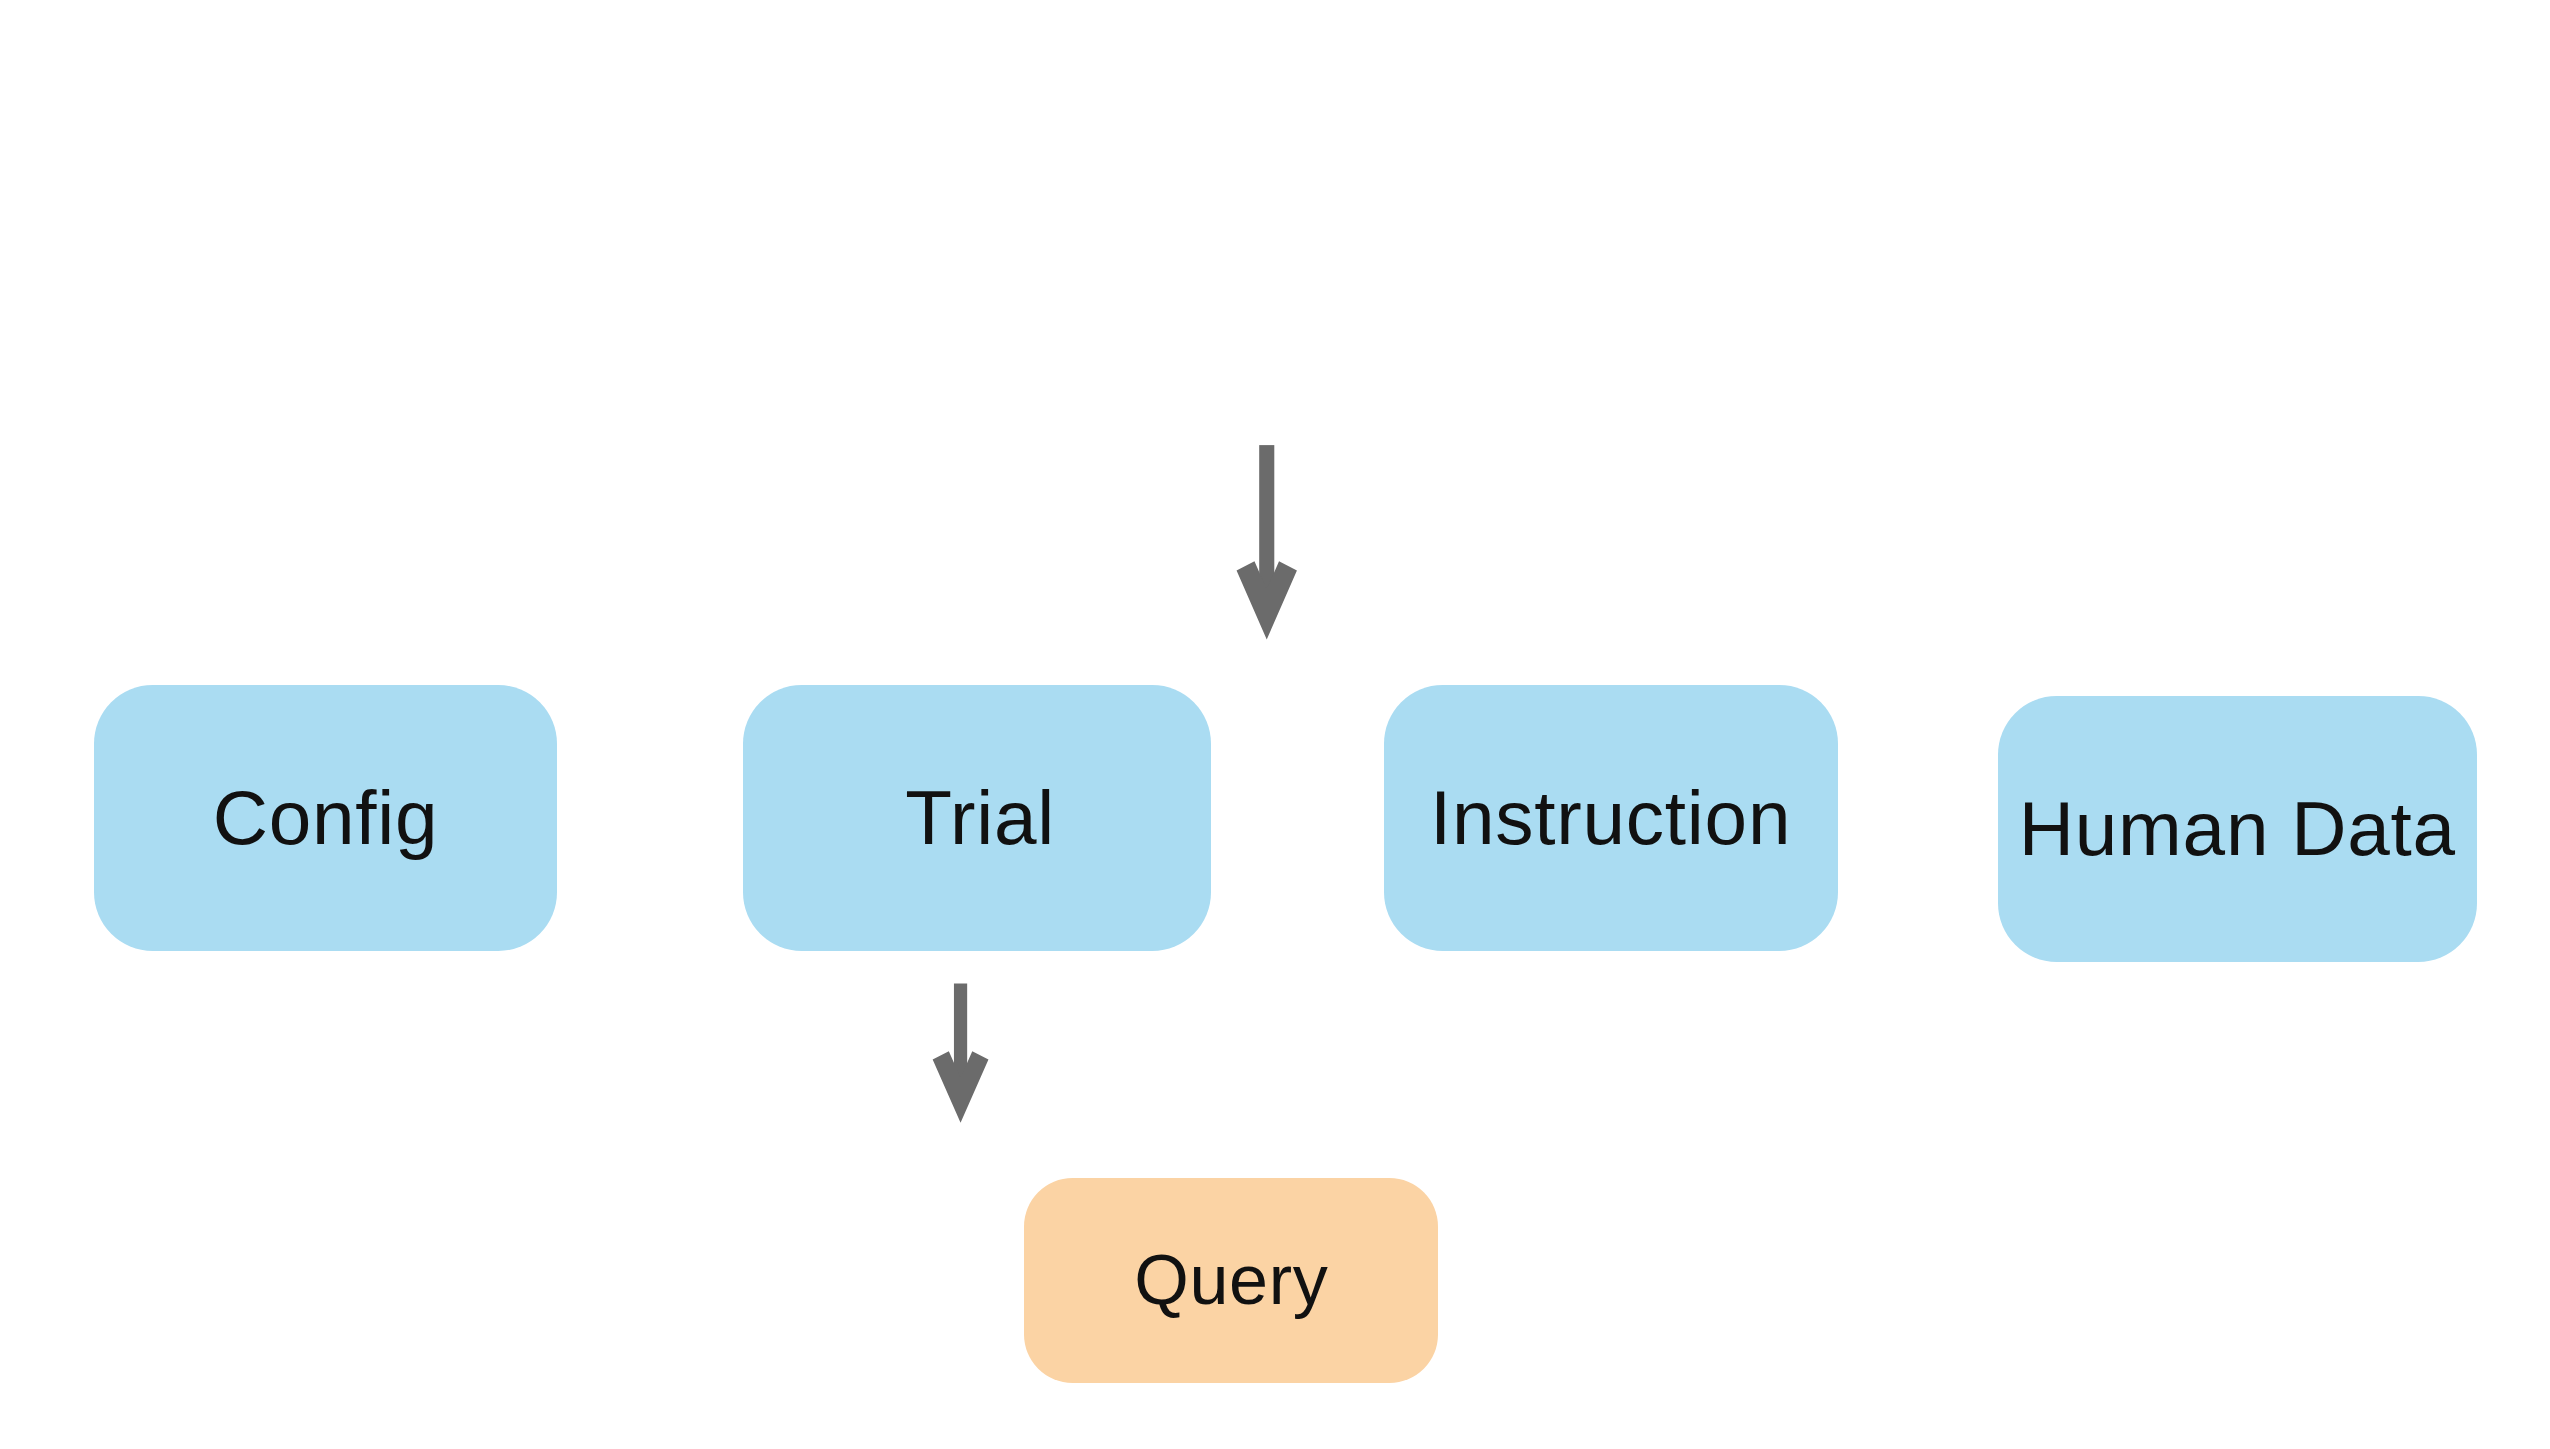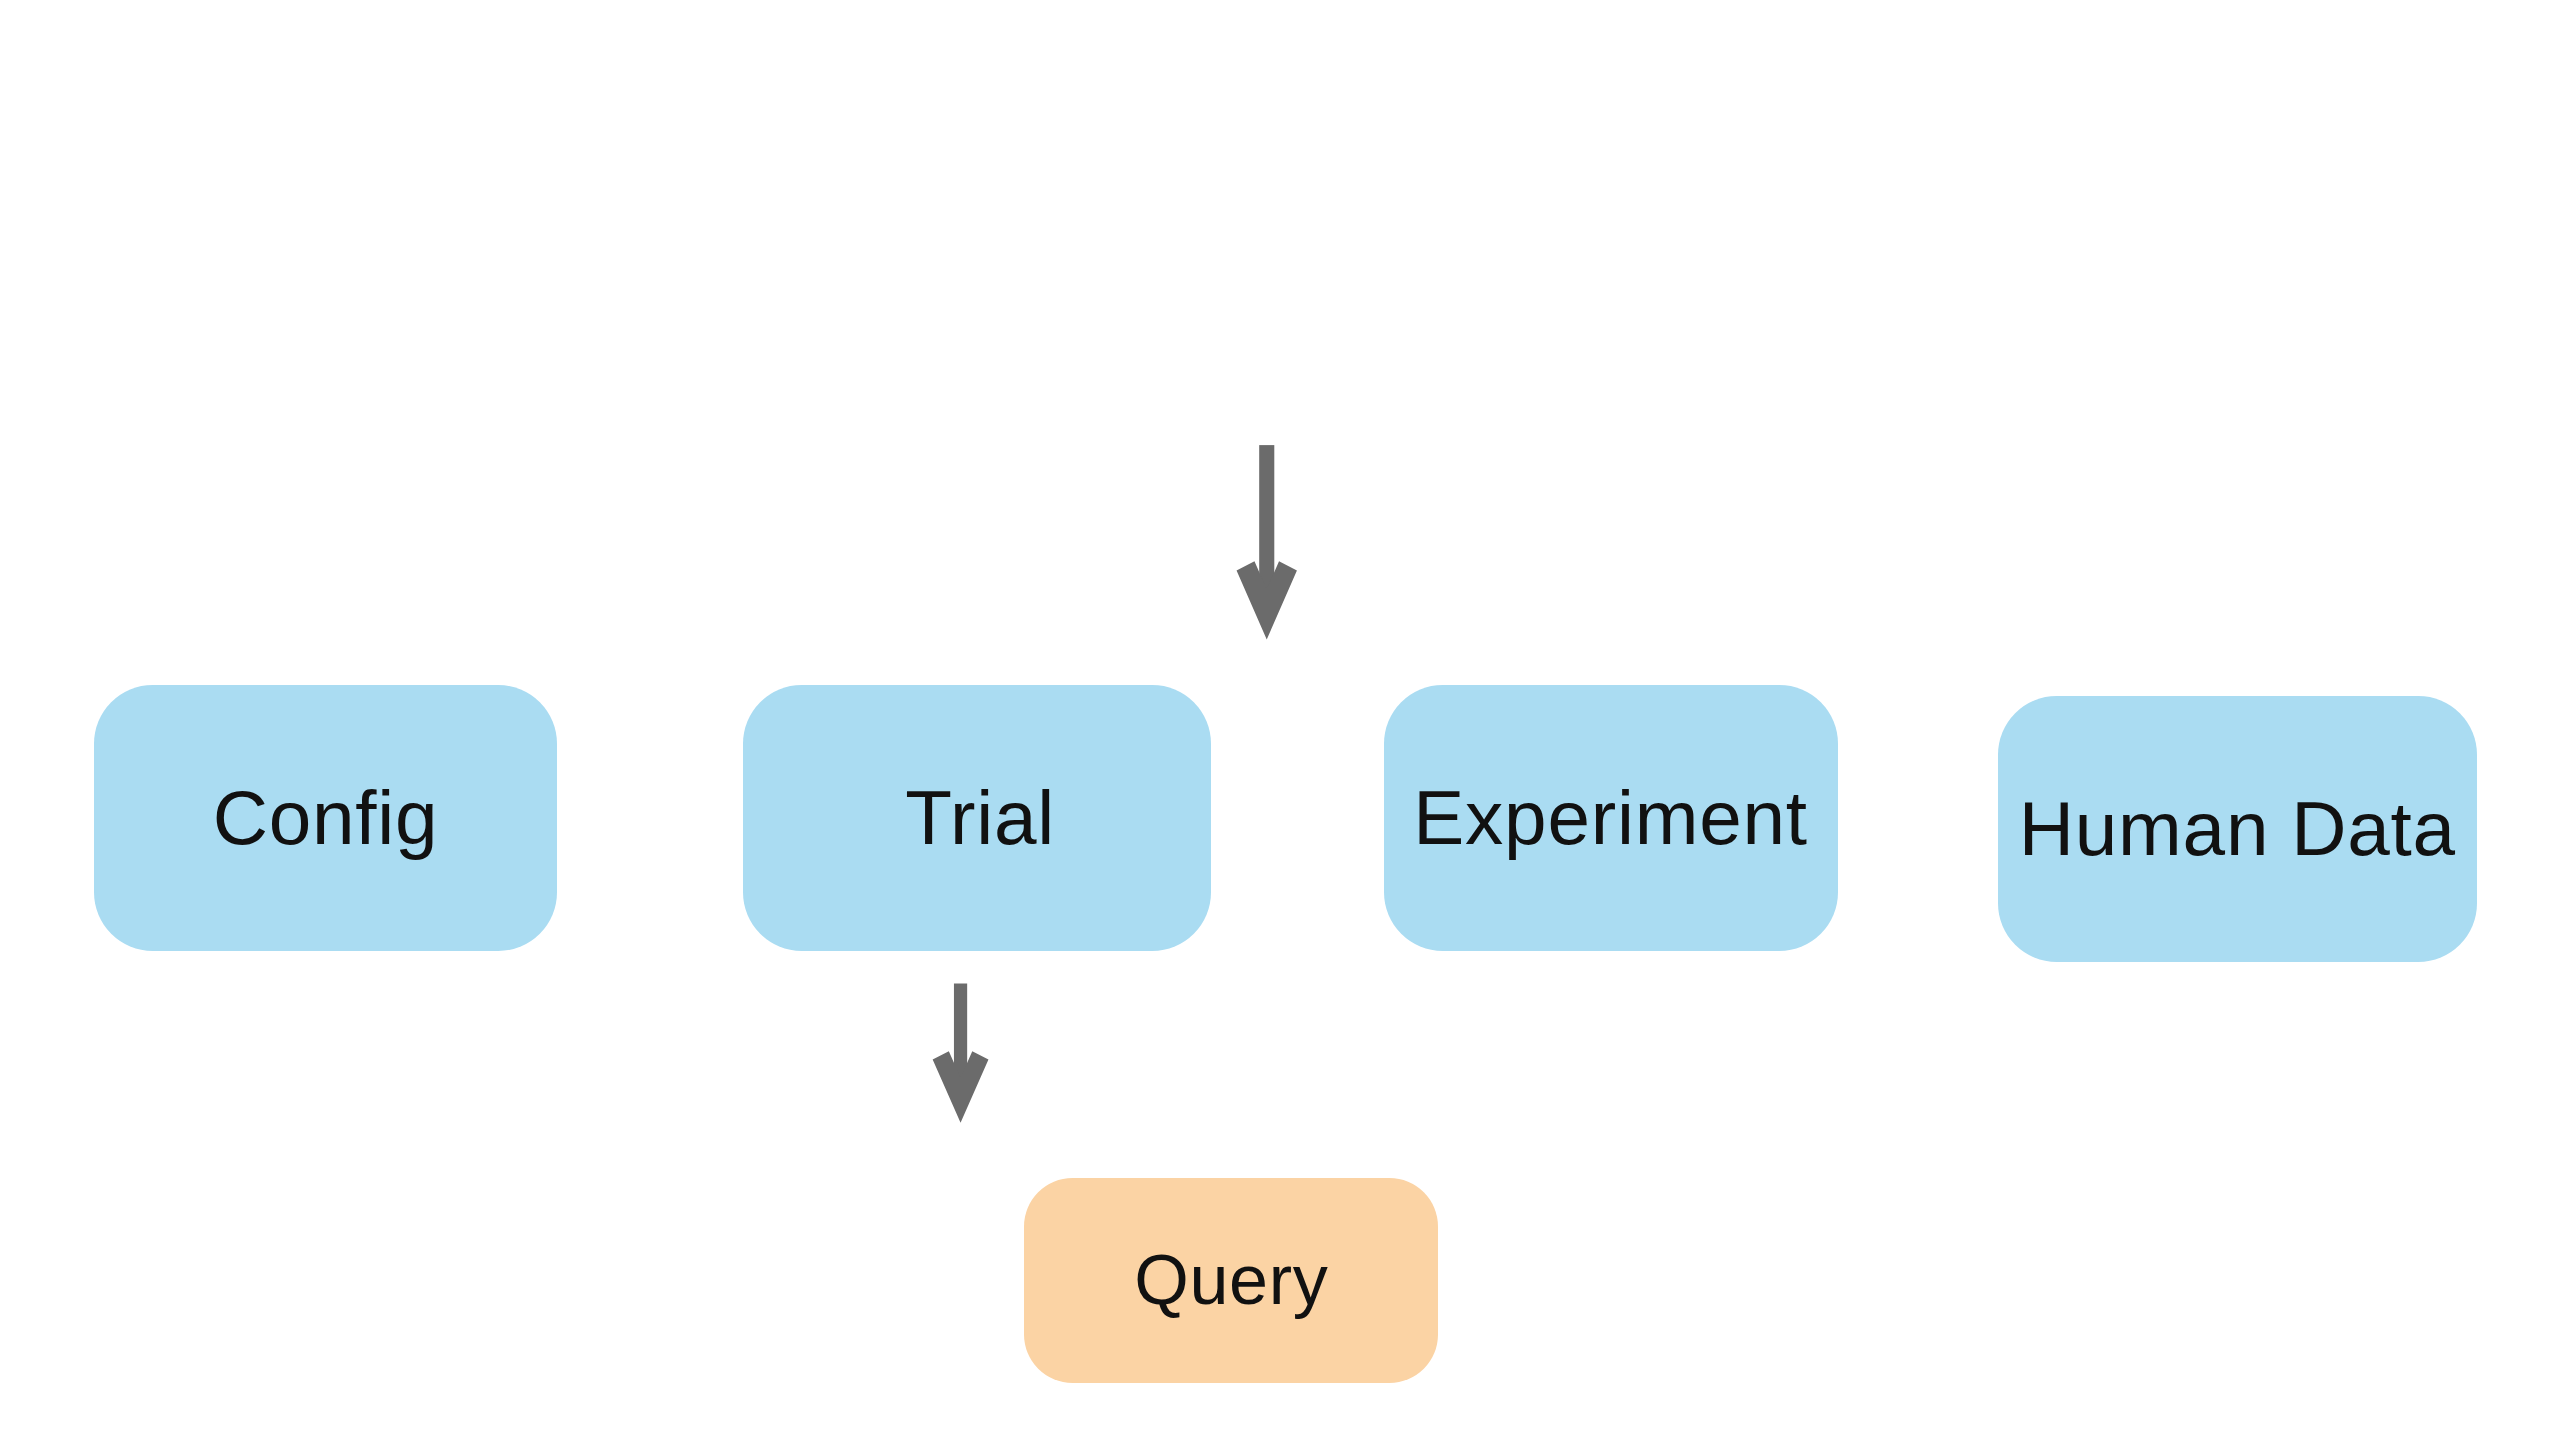--- a/index.html
+++ b/index.html
@@ -83,21 +83,21 @@
 
   <div class="node node-blue node-config">
     <span>Config</span>
   </div>
 
   <div class="node node-blue node-trial">
     <span>Trial</span>
   </div>
 
   <div class="node node-blue node-instruction">
-    <span>Experiment</span>
+    <span>Instruction</span>
   </div>
 
   <div class="node node-blue node-humandata">
     <span>Human Data</span>
   </div>
 
 
   <div class="node node-peach node-query">
     <span>Query</span>
   </div>

